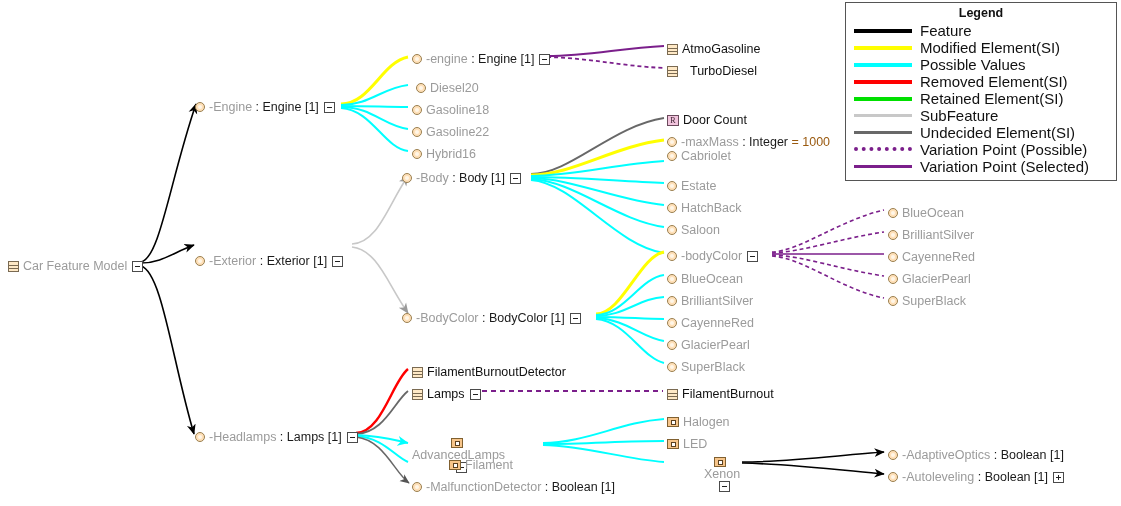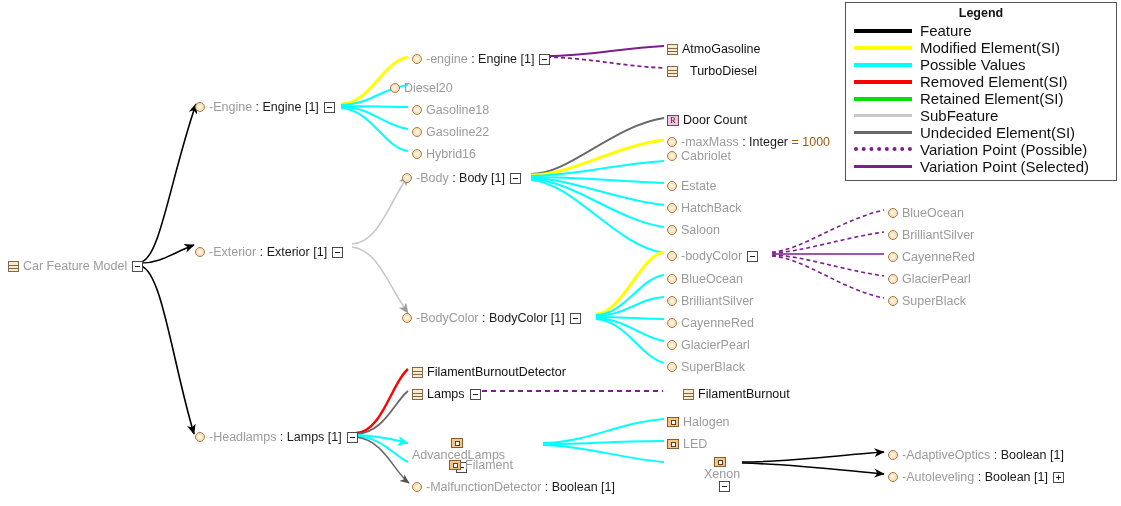--- a/index.html
+++ b/index.html
@@ -230,36 +230,36 @@
       <div class="node" style="left: 8px; top: 258px;">
         <span class="ico ico-block"></span>
         <span class="lbl"><span class="dim">Car Feature Model</span></span>
         <span class="tog"></span>
       </div>
       <div class="node" style="left: 195px; top: 99px;">
         <span class="ico ico-prop"></span>
         <span class="lbl"><span class="dim">-Engine</span><span class="strong"> : Engine</span><span class="strong"> [1]</span></span>
         <span class="tog"></span>
       </div>
-      <div class="node" style="left: 195px; top: 244px; align-items: center;">
+      <div class="node" style="left: 195px; top: 253px; align-items: center;">
         <span class="ico ico-prop"></span>
         <span class="lbl"><span class="dim">-Exterior</span><span class="strong"> : Exterior</span><span class="strong"> [1]</span></span>
         <span class="tog"></span>
       </div>
       <div class="node" style="left: 195px; top: 429px;">
         <span class="ico ico-prop"></span>
         <span class="lbl"><span class="dim">-Headlamps</span><span class="strong"> : Lamps</span><span class="strong"> [1]</span></span>
         <span class="tog"></span>
       </div>
       <div class="node" style="left: 412px; top: 51px;">
         <span class="ico ico-prop"></span>
         <span class="lbl"><span class="dim">-engine</span><span class="strong"> : Engine</span><span class="strong"> [1]</span></span>
         <span class="tog"></span>
       </div>
-      <div class="node allgrey" style="left: 390px; top: 80px;">
+      <div class="node allgrey" style="left: 416px; top: 80px;">
         <span class="ico ico-prop"></span>
         <span class="lbl"><span class="">Diesel20</span></span>
       </div>
       <div class="node allgrey" style="left: 412px; top: 102px;">
         <span class="ico ico-prop"></span>
         <span class="lbl"><span class="">Gasoline18</span></span>
       </div>
       <div class="node allgrey" style="left: 412px; top: 124px;">
         <span class="ico ico-prop"></span>
         <span class="lbl"><span class="">Gasoline22</span></span>
@@ -370,21 +370,21 @@
         <span class="tog"></span>
       </div>
       <div class="node allgrey" style="left: 412px; top: 457px; padding-left: 37px;">
         <span class="ico ico-def"></span>
         <span class="lbl"><span class="">Filament</span></span>
       </div>
       <div class="node" style="left: 412px; top: 479px;">
         <span class="ico ico-prop"></span>
         <span class="lbl"><span class="dim">-MalfunctionDetector</span><span class="strong"> : Boolean</span><span class="strong"> [1]</span></span>
       </div>
-      <div class="node allblack" style="left: 683px; top: 386px;">
+      <div class="node allblack" style="left: 667px; top: 386px;">
         <span class="ico ico-block"></span>
         <span class="lbl"><span class="">FilamentBurnout</span></span>
       </div>
       <div class="node allgrey" style="left: 667px; top: 414px;">
         <span class="ico ico-def"></span>
         <span class="lbl"><span class="">Halogen</span></span>
       </div>
       <div class="node allgrey" style="left: 667px; top: 436px;">
         <span class="ico ico-def"></span>
         <span class="lbl"><span class="">LED</span></span>

